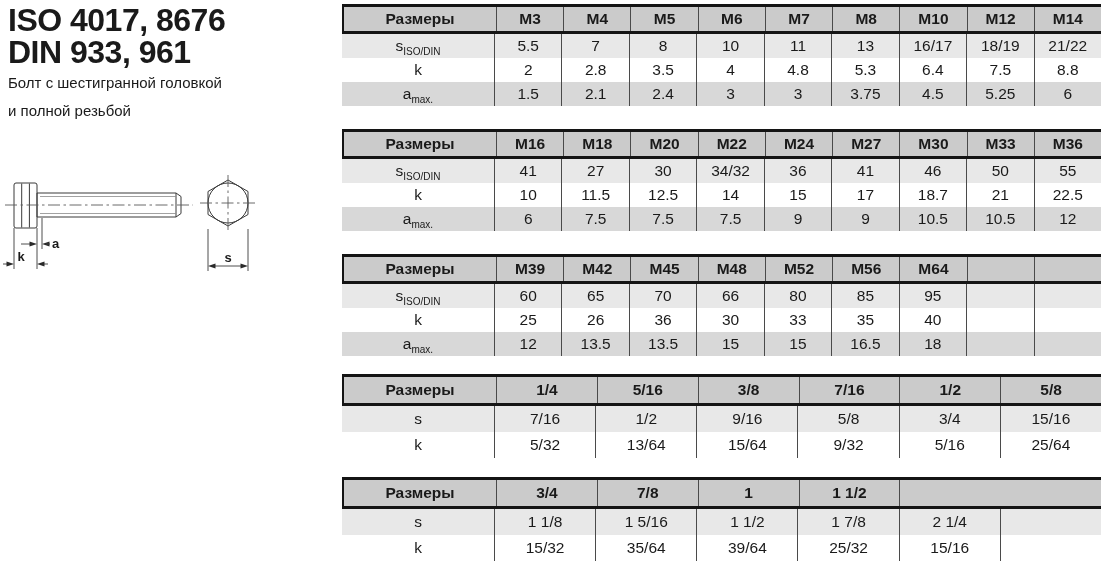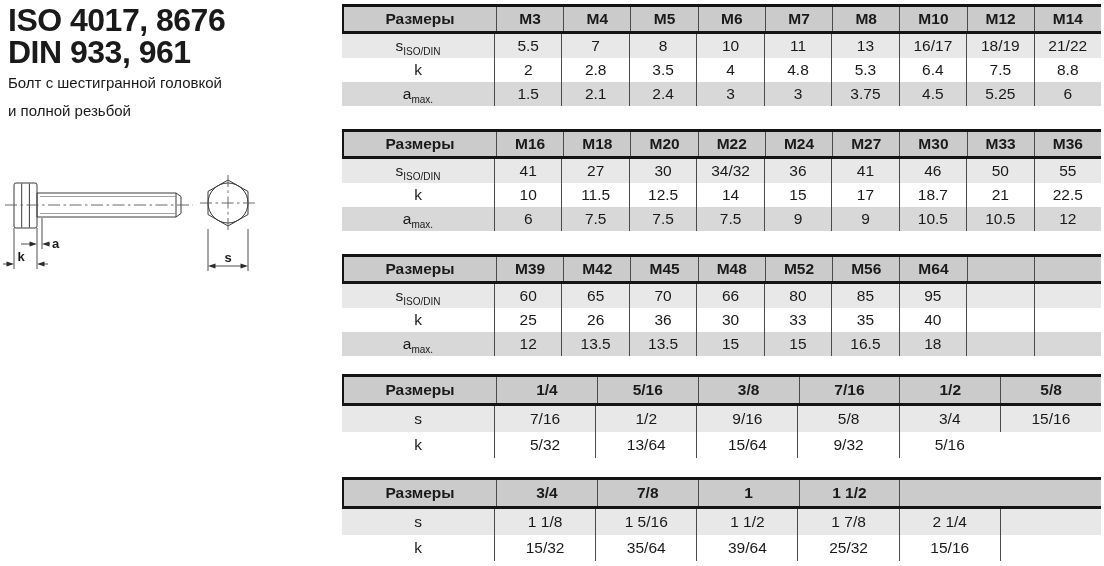--- a/index.html
+++ b/index.html
@@ -275,20 +275,21 @@
         <span class="cell">3/4</span>
         <span class="cell">15/16</span>
       </div>
       <div class="trow drow shade-white" style="grid-template-columns: 152px repeat(6, 1fr);">
         <span class="cell rlabel">k</span>
         <span class="cell">5/32</span>
         <span class="cell">13/64</span>
         <span class="cell">15/64</span>
         <span class="cell">9/32</span>
         <span class="cell">5/16</span>
+        <span class="cell">25/64</span>
       </div>
     </div>
     <div class="dtable tall" style="top: 477px;">
       <div class="trow hrow" style="grid-template-columns: 152px repeat(6, 1fr);">
         <span class="cell">Размеры</span>
         <span class="cell">3/4</span>
         <span class="cell">7/8</span>
         <span class="cell">1</span>
         <span class="cell">1 1/2</span>
         <span class="cell"></span>

